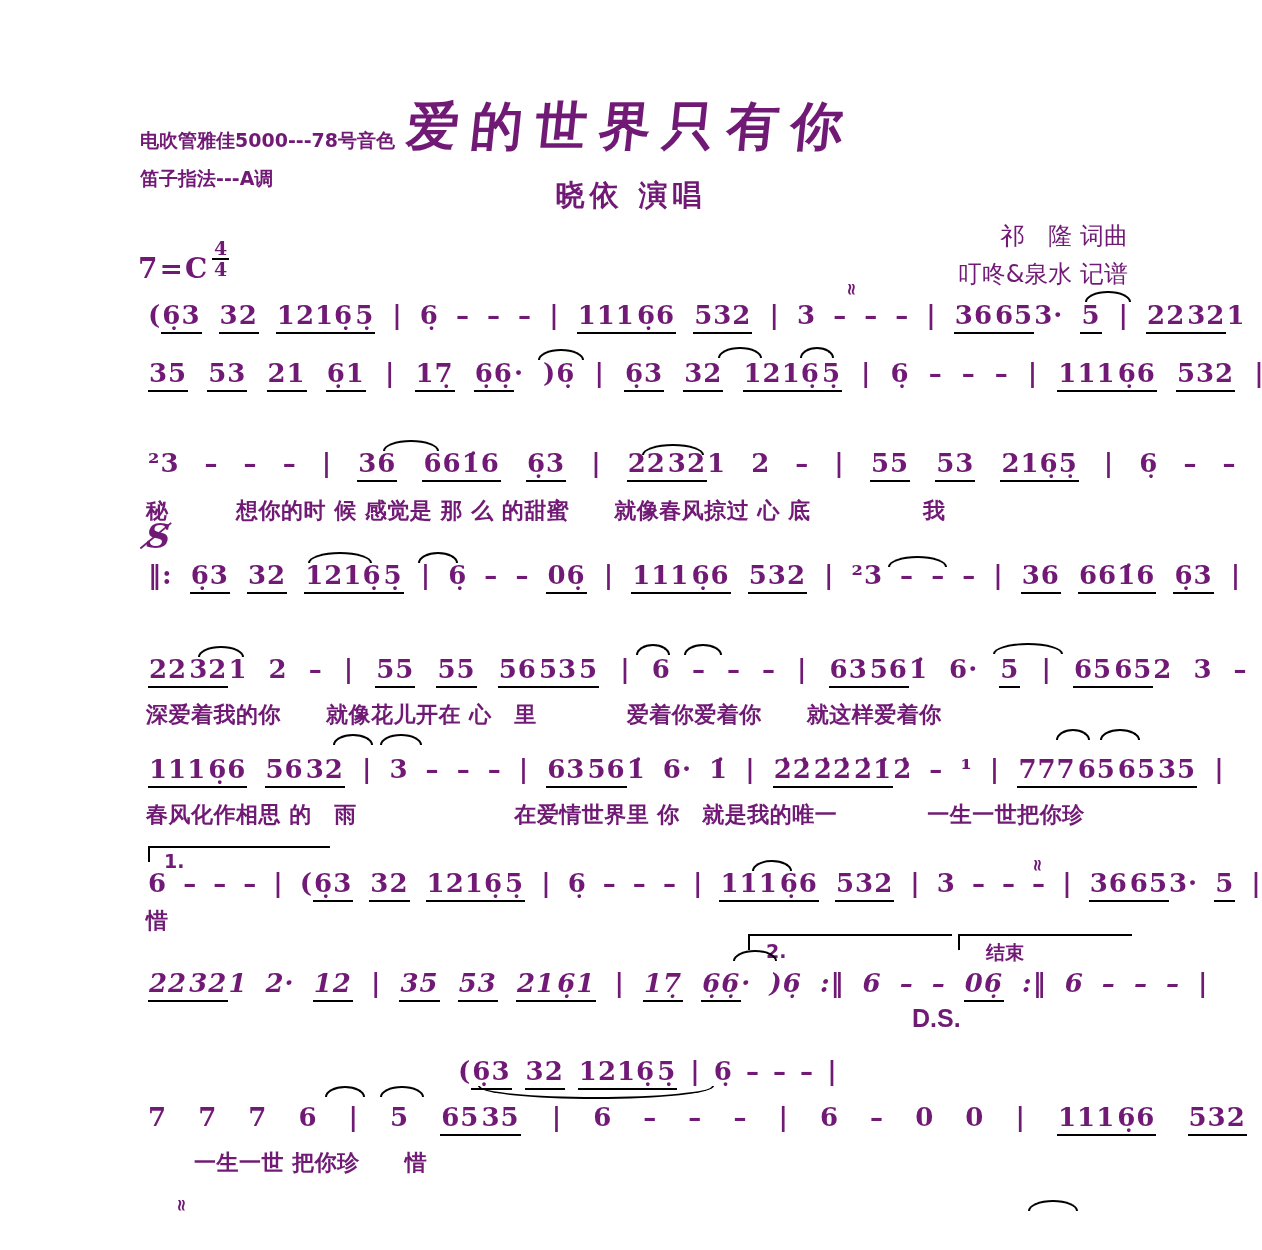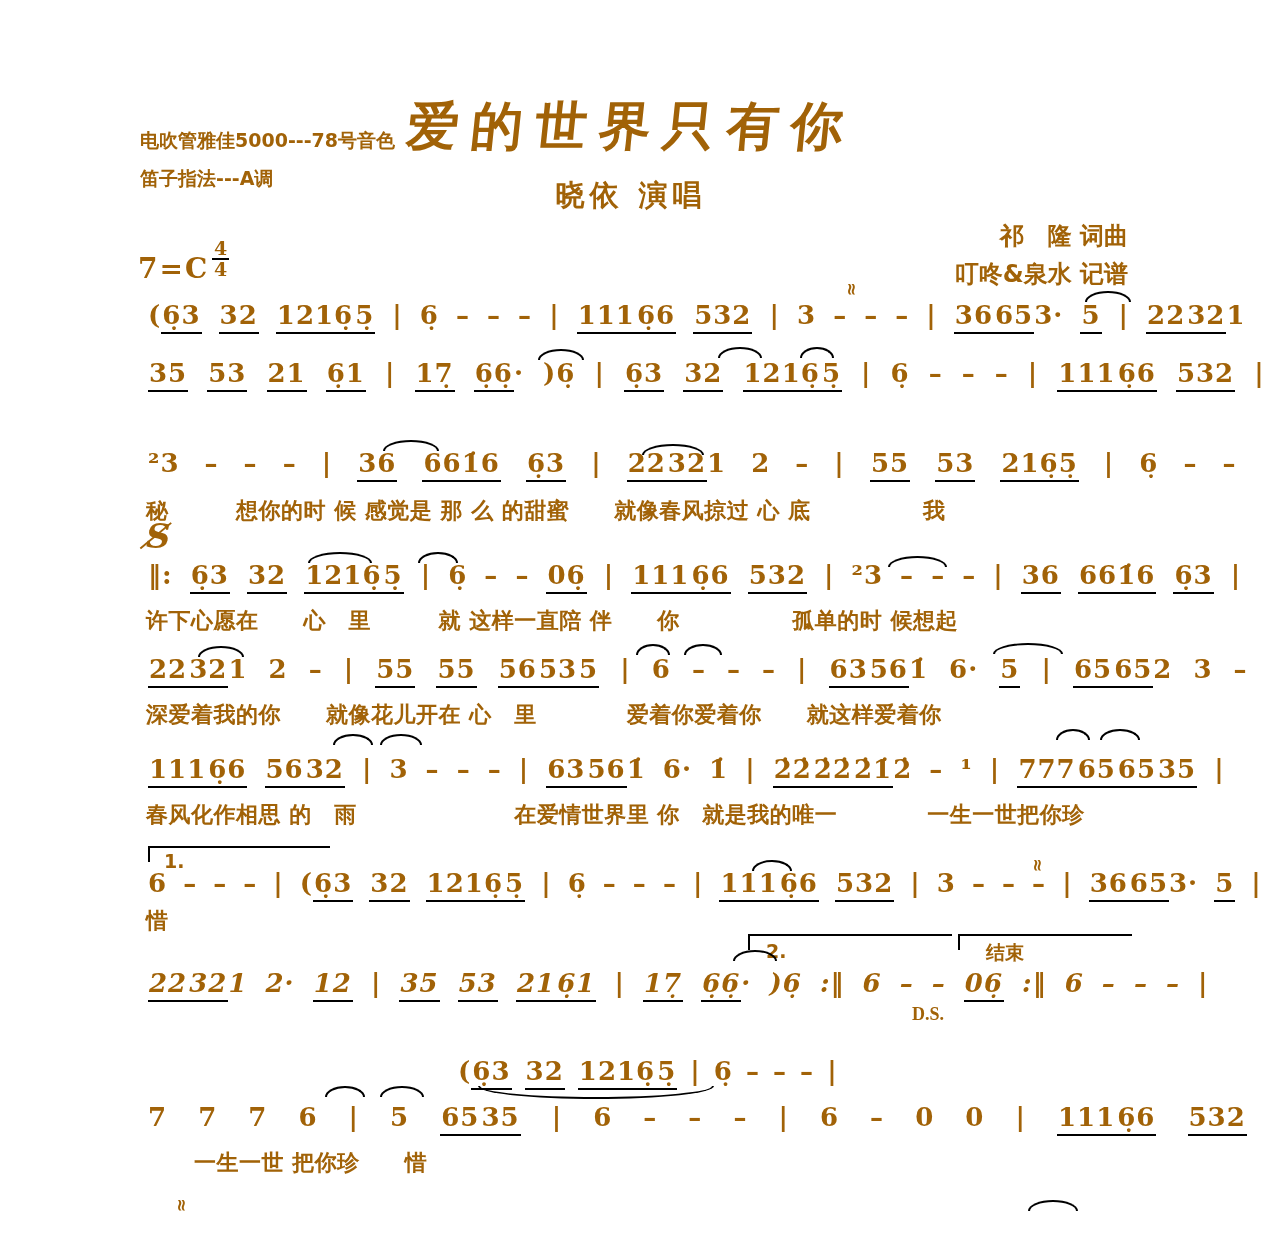--- a/index.html
+++ b/index.html
@@ -1,24 +1,24 @@
 <!DOCTYPE html>
 <html><head>
 <meta charset="utf-8">
 <style>
   html,body{margin:0;padding:0;background:#fff;}
   .page{position:relative;width:1262px;height:1250px;background:#fff;overflow:hidden;
-        font-family:"DejaVu Sans",sans-serif;color:#a16207;}
+        font-family:"DejaVu Sans",sans-serif;color:#701a75;}
   .abs{position:absolute;white-space:pre;}
   
   .inst{font-size:19px;font-weight:700;}
   .title{left:50%;transform:translateX(-50%) skewX(-6deg);top:92px;
          font-family:"DejaVu Serif",serif;font-size:52px;font-weight:700;letter-spacing:12px;}
   .subtitle{left:50%;transform:translateX(-50%);top:176px;font-size:29px;font-weight:700;letter-spacing:5px;}
-  .credit{right:134px;text-align:right;font-size:24px;font-weight:700;}
+  .credit{right:134px;text-align:right;font-size:24px;font-weight:400;}
   .key{left:138px;top:252px;font-family:"DejaVu Serif",serif;font-size:28px;font-weight:700;letter-spacing:2px;}
   .meter{left:212px;top:240px;display:inline-flex;flex-direction:column;align-items:center;
          font-family:"DejaVu Serif",serif;font-weight:700;font-size:19px;line-height:17px;}
   .meter .bar{width:17px;border-top:2px solid #000;margin:1px 0;}
   
   .n{left:148px;font-family:"DejaVu Serif",serif;font-size:26px;font-weight:700;
      letter-spacing:1px;white-space:pre;}
   .n .bm{border-bottom:2.5px solid #000;padding:0 1px 2px;}
   .ly{font-size:22px;font-weight:700;white-space:pre;letter-spacing:0.5px;}
   .l1{top:300px;word-spacing:7px;}
@@ -30,21 +30,21 @@
   .l7{top:868px;word-spacing:6px;}  .ly7{left:146px;top:906px;}
   .l8{top:968px;word-spacing:8px;font-style:italic;}  .ly8{left:692px;top:1012px;}
   .l9{top:1056px;left:458px;word-spacing:3px;}
   .l10{top:1102px;word-spacing:21px;} .ly10{left:146px;top:1148px;margin-left:48px;}
   .cut{left:148px;top:1228px;width:1000px;height:22px;overflow:hidden;}
   
   .segno{left:146px;top:516px;font-family:"DejaVu Serif",serif;font-style:italic;
          font-size:34px;font-weight:700;}
   .mord{font-size:17px;font-weight:700;transform:rotate(90deg);letter-spacing:-2px;}
   .m1{left:846px;top:278px;} .m2{left:1032px;top:854px;} .m3{left:176px;top:1194px;}
-  .ds{left:912px;top:1004px;font-family:Liberation Serif, serif;font-size:18px;font-weight:700;}
+  .ds{left:912px;top:1004px;font-family:Liberation Sans, sans-serif;font-size:25px;font-weight:700;}
   
   .volta{border-top:2px solid #000;border-left:2px solid #000;height:14px;}
   .v1{left:148px;top:846px;width:180px;}
   .v2{left:748px;top:934px;width:202px;}
   .v3{left:958px;top:934px;width:172px;}
   .vlab{font-size:19px;font-weight:700;}
   .v1l{left:164px;top:850px;} .v2l{left:766px;top:940px;} .v3l{left:986px;top:940px;text-align:center;}
   
   .arc{position:absolute;height:9px;border:2px solid #000;border-bottom:none;
        border-radius:50% 50% 0 0 / 100% 100% 0 0;}
@@ -80,21 +80,20 @@
     <span class="bar"></span>
     <span>4</span>
   </div>
 
   <div class="abs n l1">(<span class="bm">6̣3</span> <span class="bm">32</span> <span class="bm">1216̣</span><span class="bm">5̣</span> | 6̣ – – – | <span class="bm">111</span><span class="bm">6̣6</span> <span class="bm">532</span> | 3 – – – | <span class="bm">36</span><span class="bm">65</span>3· <span class="bm">5</span> | <span class="bm">22</span><span class="bm">32</span>1 2·  |</div>
   <div class="abs n l2"><span class="bm">35</span> <span class="bm">53</span> <span class="bm">21</span> <span class="bm">6̣1</span> | <span class="bm">17̣</span> <span class="bm">6̣6̣</span>· )6̣ | <span class="bm">6̣3</span> <span class="bm">32</span> <span class="bm">1216̣</span><span class="bm">5̣</span> | 6̣ – – – | <span class="bm">111</span><span class="bm">6̣6</span> <span class="bm">532</span> |</div>
   <div class="abs n l3">²3 – – – | <span class="bm">36</span> <span class="bm">661̇6</span> <span class="bm">6̣3</span> | <span class="bm">22</span><span class="bm">32</span>1 2 – | <span class="bm">55</span> <span class="bm">53</span> <span class="bm">216̣5̣</span> | 6̣ – – <span class="bm">06̣</span> |</div>
   <div class="abs ly ly3">秘　　　想你的时 候 感觉是 那 么 的甜蜜　　就像春风掠过 心 底　　　　　我</div>
   <div class="abs segno">S̸</div>
   <div class="abs n l4">‖: <span class="bm">6̣3</span> <span class="bm">32</span> <span class="bm">1216̣</span><span class="bm">5̣</span> | 6̣ – – <span class="bm">06̣</span> | <span class="bm">111</span><span class="bm">6̣6</span> <span class="bm">532</span> | ²3 – – – | <span class="bm">36</span> <span class="bm">661̇6</span> <span class="bm">6̣3</span> |</div>
-  <div class="abs ly ly4">许下心愿在　　心　里　　　就 这样一直陪 伴　　你　　　　　孤单的时 候想起</div>
   <div class="abs n l5"><span class="bm">22</span><span class="bm">32</span>1 2 – | <span class="bm">55</span> <span class="bm">55</span> <span class="bm">56</span><span class="bm">53</span><span class="bm">5</span> | 6 – – – | <span class="bm">63</span><span class="bm">56</span>1̇ 6· <span class="bm">5</span> | <span class="bm">65</span><span class="bm">65</span>2 3 – |</div>
   <div class="abs ly ly5">深爱着我的你　　就像花儿开在 心　里　　　　爱着你爱着你　　就这样爱着你</div>
   <div class="abs n l6"><span class="bm">111</span><span class="bm">6̣6</span> <span class="bm">56</span><span class="bm">32</span> | 3 – – – | <span class="bm">63</span><span class="bm">56</span>1̇ 6· 1̇ | <span class="bm">2̇2̇</span><span class="bm">2̇2̇</span><span class="bm">2̇1̇</span>2̇ – ¹ | <span class="bm">777</span><span class="bm">65</span><span class="bm">65</span><span class="bm">35</span> |</div>
   <div class="abs ly ly6">春风化作相思 的　雨　　　　　　　在爱情世界里 你　就是我的唯一　　　　一生一世把你珍</div>
 
   <div class="abs volta v1"></div>
   <div class="abs vlab v1l">1.</div>
   <div class="abs n l7">6 – – – | (<span class="bm">6̣3</span> <span class="bm">32</span> <span class="bm">1216̣</span><span class="bm">5̣</span> | 6̣ – – – | <span class="bm">111</span><span class="bm">6̣6</span> <span class="bm">532</span> | 3 – – – | <span class="bm">36</span><span class="bm">65</span>3· <span class="bm">5</span> |</div>
   <div class="abs ly ly7">惜</div>
 

